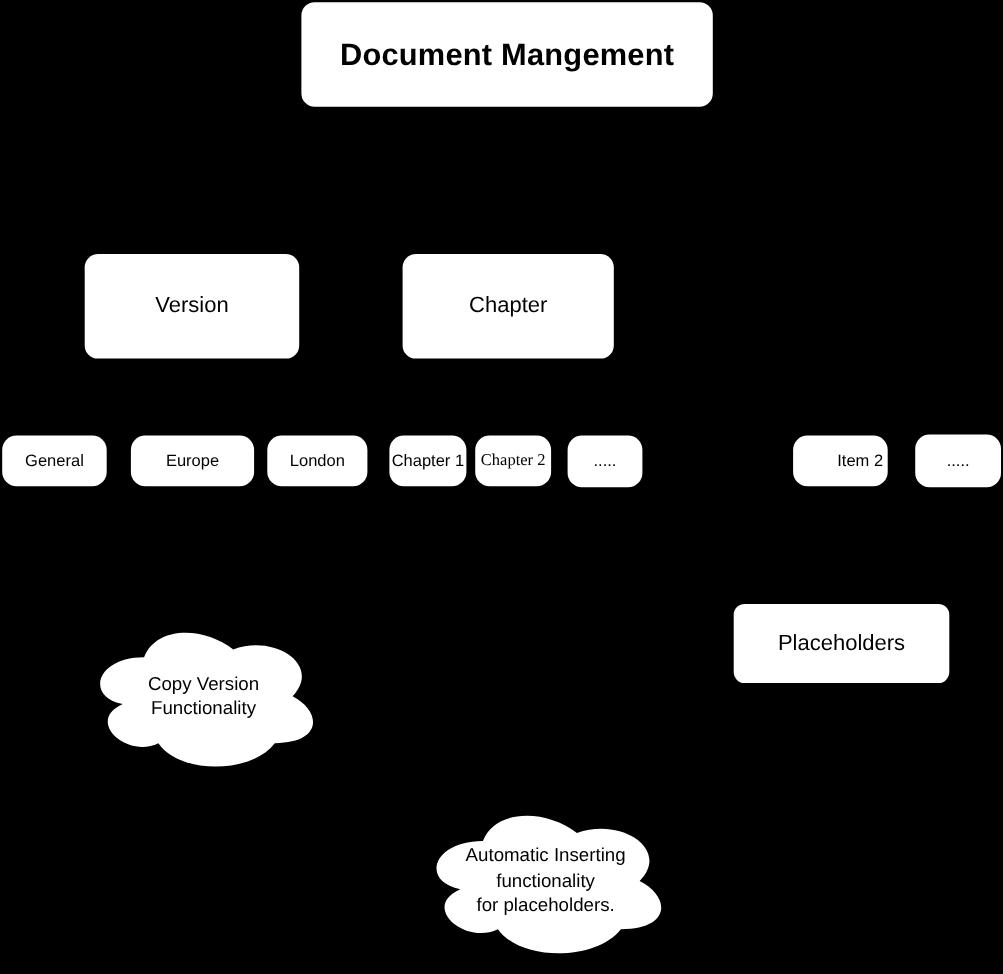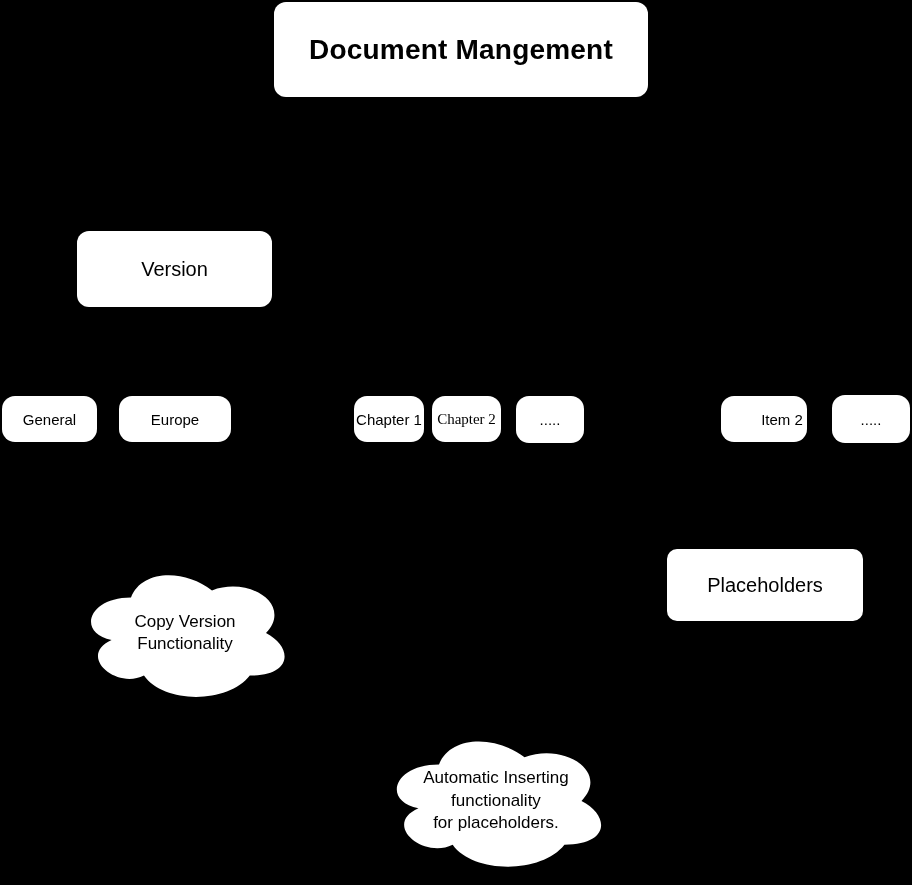--- a/index.html
+++ b/index.html
@@ -55,31 +55,37 @@
 </style>
 </head>
 <body style="--background: #000000; --node-fill: #ffffff; --node-text: #000000;">
 
 <div class="canvas">
 
   <div class="node r-lg fs-root" style="left:274px; top:2px; width:374px; height:95px;">
     <span>Document Mangement</span>
   </div>
 
-  <div class="node r-lg fs-l2" style="left:77px; top:231px; width:195px; height:76px;">
+  <div class="node r-lg fs-l2" style="left:77px; top:231px; width:195px; height:95px;">
     <span>Version</span>
   </div>
 
+  <div class="node r-lg fs-l2" style="left:366px; top:231px; width:192px; height:95px;">
+    <span>Chapter</span>
+  </div>
 
 
   <div class="node r-sm fs-sm" style="left:2px; top:396px; width:95px; height:46px;">
     <span>General</span>
   </div>
   <div class="node r-sm fs-sm" style="left:119px; top:396px; width:112px; height:46px;">
     <span>Europe</span>
+  </div>
+  <div class="node r-sm fs-sm" style="left:243px; top:396px; width:91px; height:46px;">
+    <span>London</span>
   </div>
 
   <div class="node r-sm fs-sm" style="left:354px; top:396px; width:70px; height:46px;">
     <span>Chapter 1</span>
   </div>
   <div class="node r-sm fs-sm" style="left:432px; top:396px; width:69px; height:46px;font-family:Liberation Serif, serif;">
     <span>Chapter 2</span>
   </div>
   <div class="node r-sm fs-sm" style="left:516px; top:396px; width:68px; height:47px;">
     <span>.....</span>

